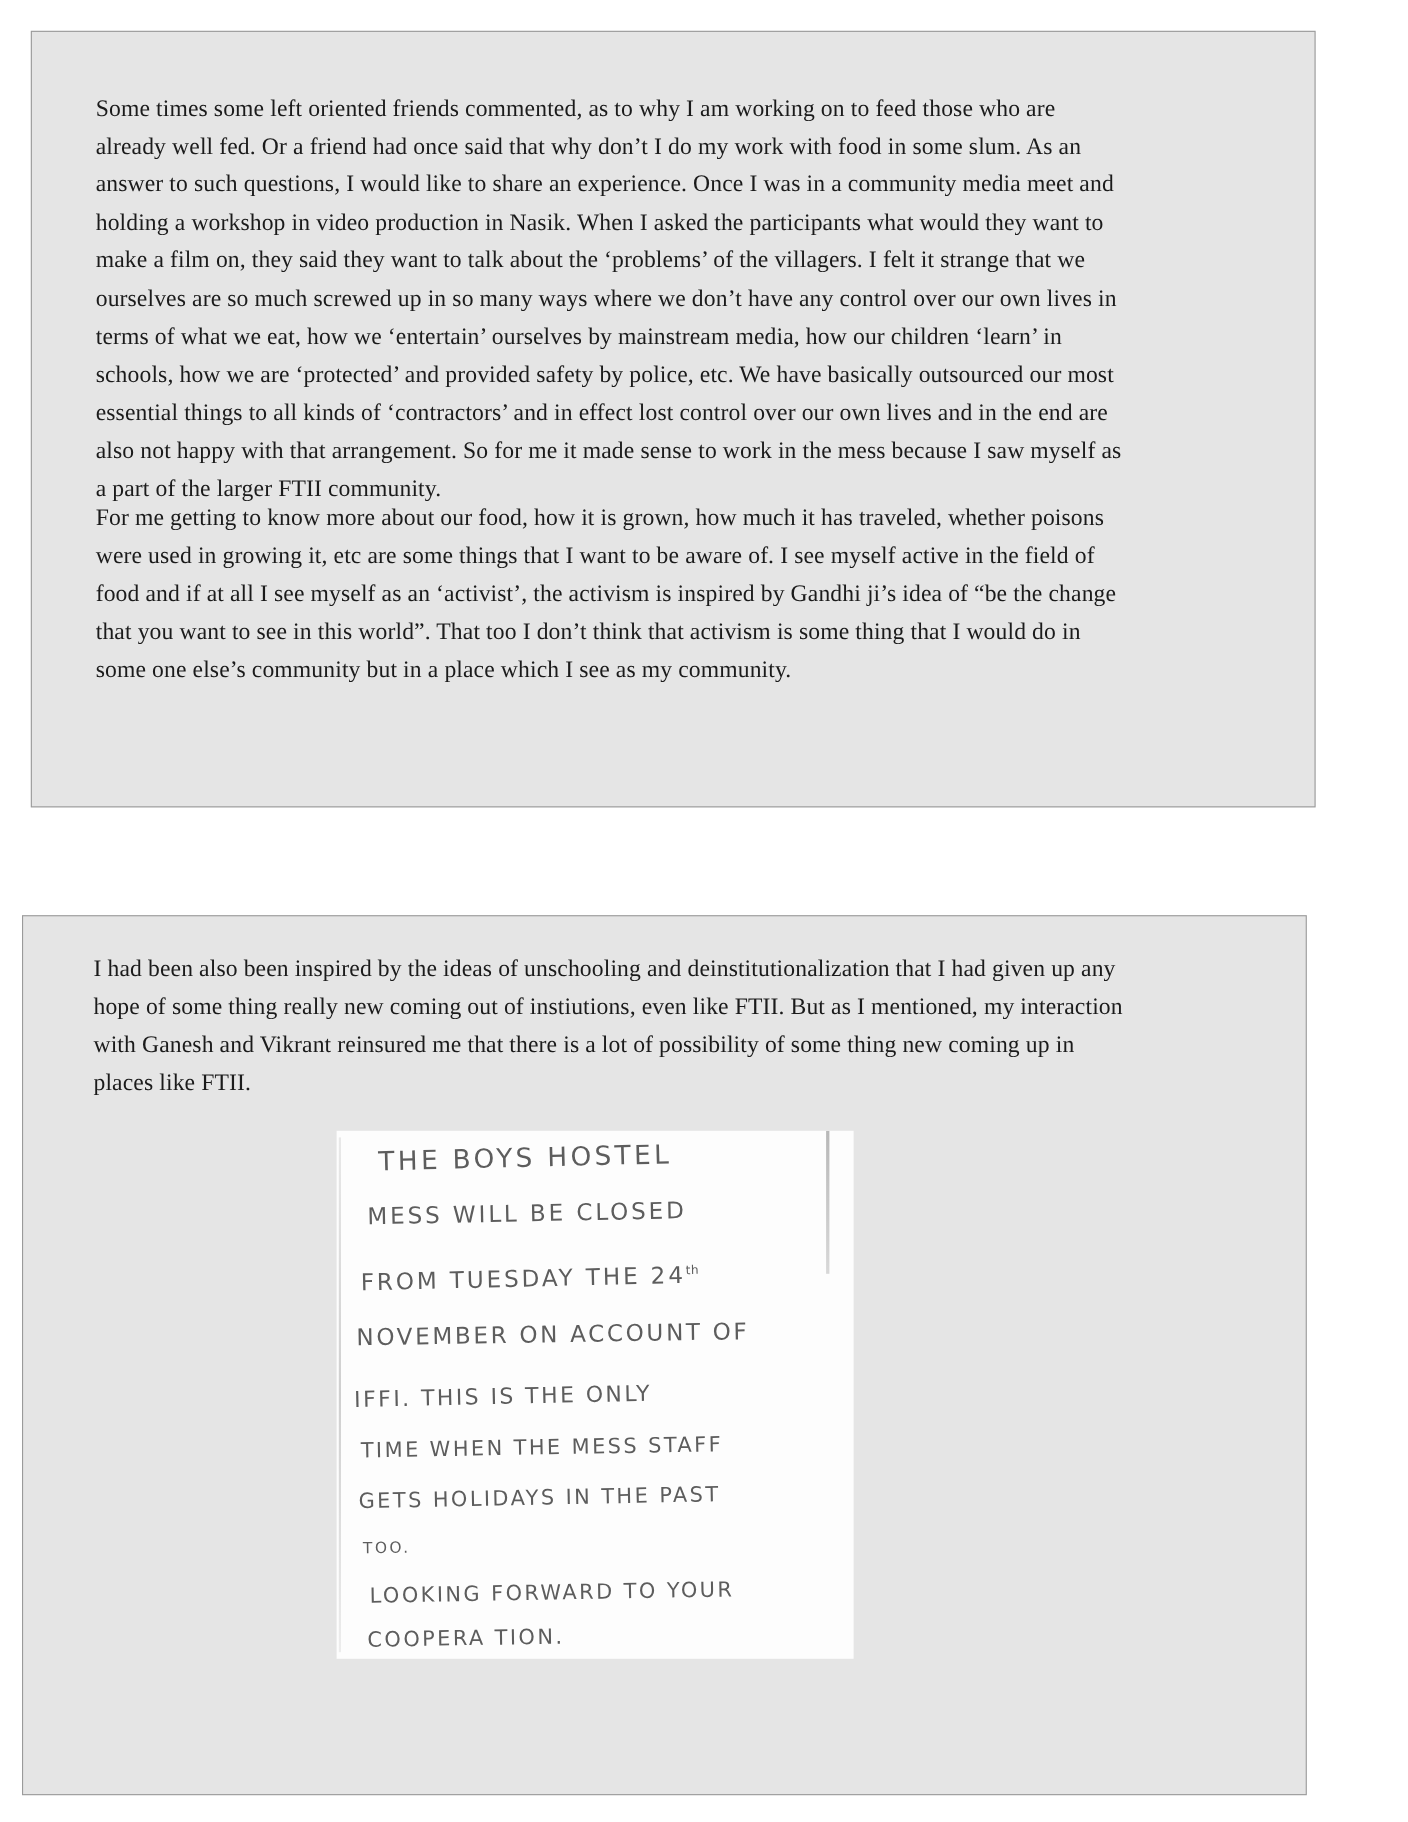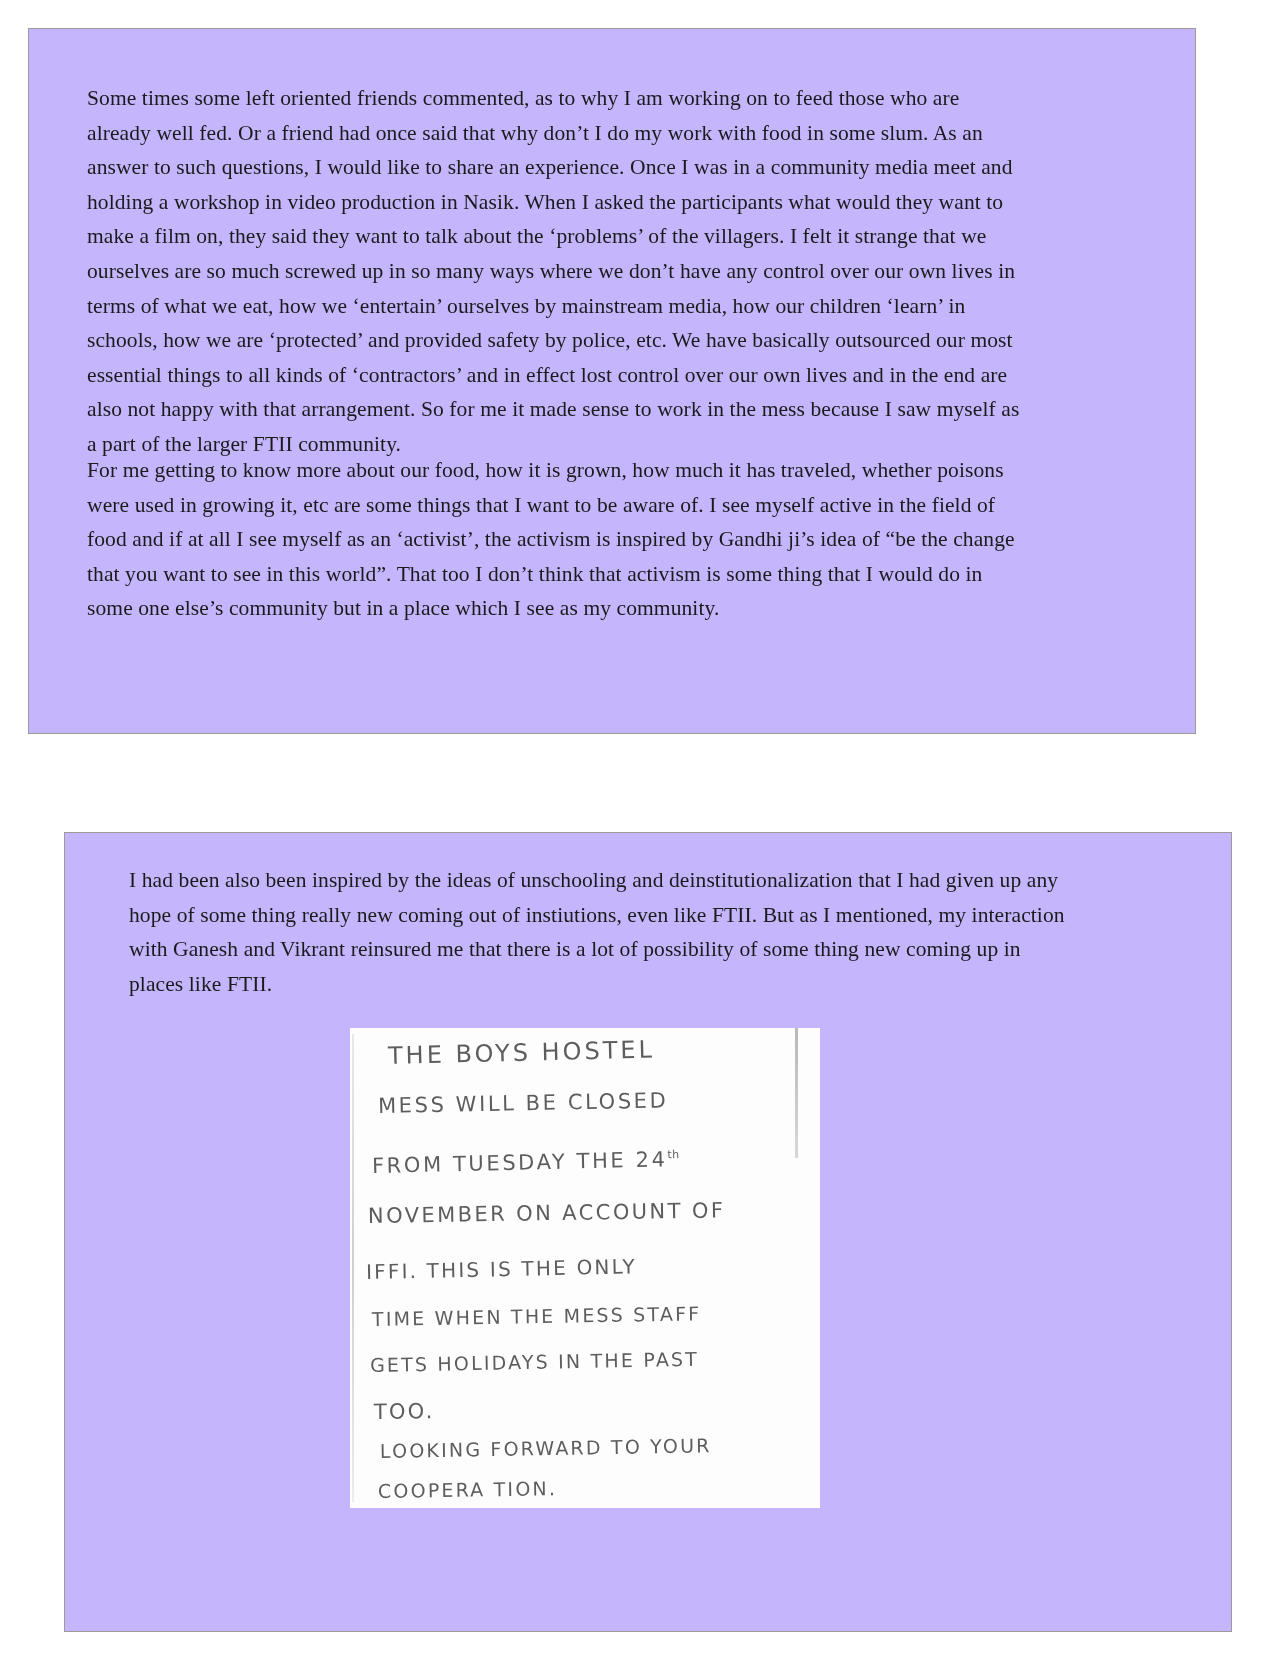--- a/index.html
+++ b/index.html
@@ -14,36 +14,35 @@
     color: #1a1a1a;
   }
   .page-stack {
     width: 1280px;
     height: 1656px;
     position: relative;
     box-sizing: border-box;
   }
   .sheet {
     position: absolute;
-    background: #c4b5fd;
+    background: #e5e5e5;
     border: 1px solid #9a9a9a;
     box-sizing: border-box;
   }
   .sheet-1 {
     left: 28px;
     top: 28px;
     width: 1168px;
     height: 706px;
   }
   .sheet-2 {
     left: 20px;
     top: 832px;
     width: 1168px;
     height: 800px;
-    margin-left: 44px;
   }
   .body-text {
     position: absolute;
     font-size: 21.5px;
     line-height: 34.6px;
     color: #1b1b1b;
     text-align: left;
     letter-spacing: 0.1px;
   }
   .p1 {
@@ -98,21 +97,21 @@
     transform-origin: left center;
     opacity: 0.82;
   }
   .hl1 { top: 14px;  left: 38px;  font-size: 24px; transform: rotate(-1.4deg); letter-spacing: 3px; }
   .hl2 { top: 66px;  left: 28px;  font-size: 21px; transform: rotate(-1.1deg); letter-spacing: 2.6px; }
   .hl3 { top: 126px; left: 22px;  font-size: 21px; transform: rotate(-1.3deg); letter-spacing: 2.6px; }
   .hl4 { top: 176px; left: 18px;  font-size: 21px; transform: rotate(-0.9deg); letter-spacing: 2.4px; }
   .hl5 { top: 232px; left: 16px;  font-size: 20px; transform: rotate(-1.2deg); letter-spacing: 2.2px; }
   .hl6 { top: 280px; left: 22px;  font-size: 19px; transform: rotate(-1.0deg); letter-spacing: 2.2px; }
   .hl7 { top: 326px; left: 20px;  font-size: 19px; transform: rotate(-1.1deg); letter-spacing: 2.2px; }
-  .hl8 { top: 372px; left: 24px;  font-size: 21px; transform: rotate(-0.8deg); letter-spacing: 2.2px; }
+  .hl8 { top: 372px; left: 24px;  font-size: 14px; transform: rotate(-0.8deg); letter-spacing: 2.2px; }
   .hl9 { top: 412px; left: 30px;  font-size: 19px; transform: rotate(-1.0deg); letter-spacing: 2.2px; }
   .hl10{ top: 452px; left: 28px;  font-size: 19px; transform: rotate(-0.9deg); letter-spacing: 2.2px; }
   .sup {
     font-size: 11px;
     vertical-align: super;
     letter-spacing: 0.5px;
   }
 </style>
 </head>
 <body>

